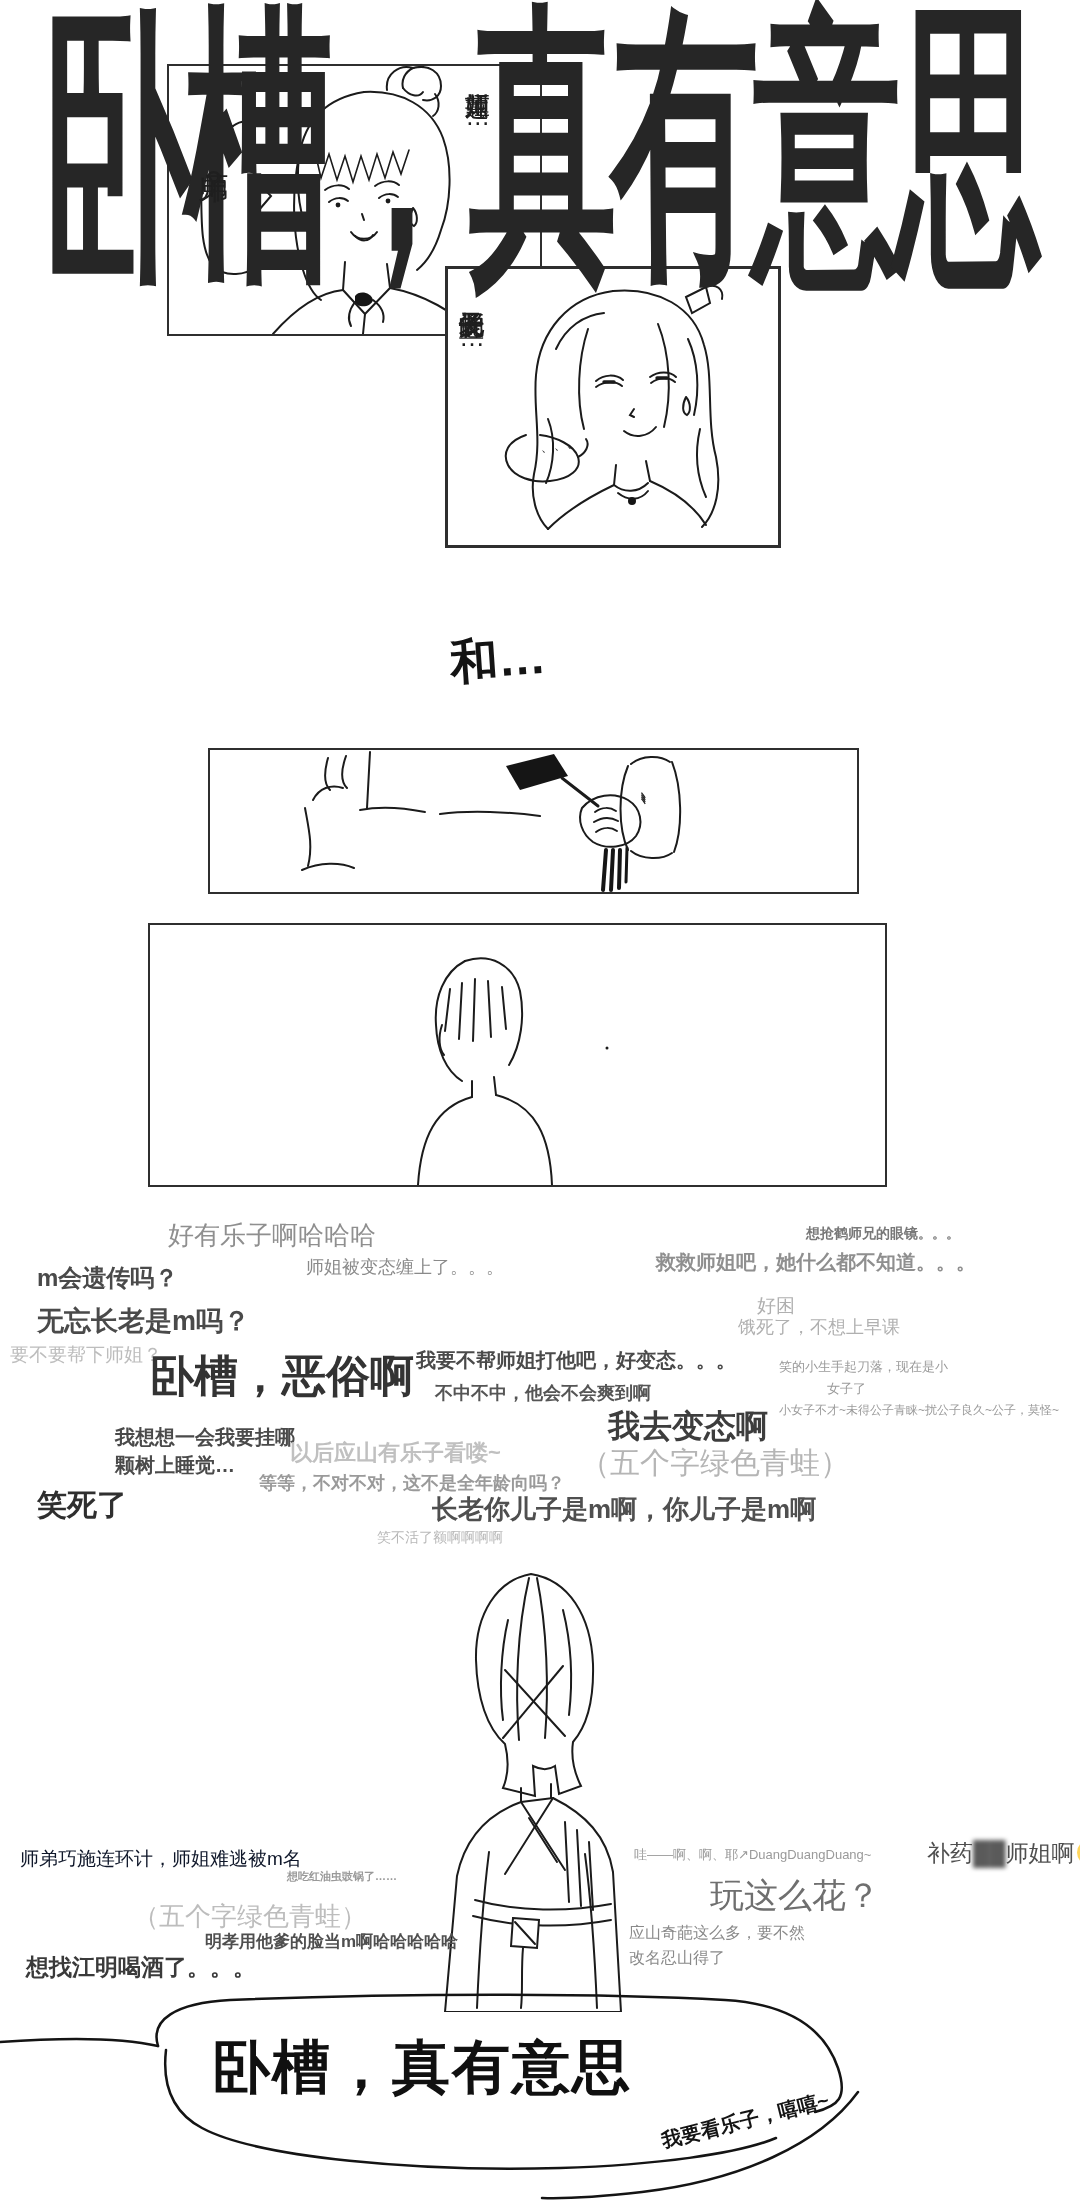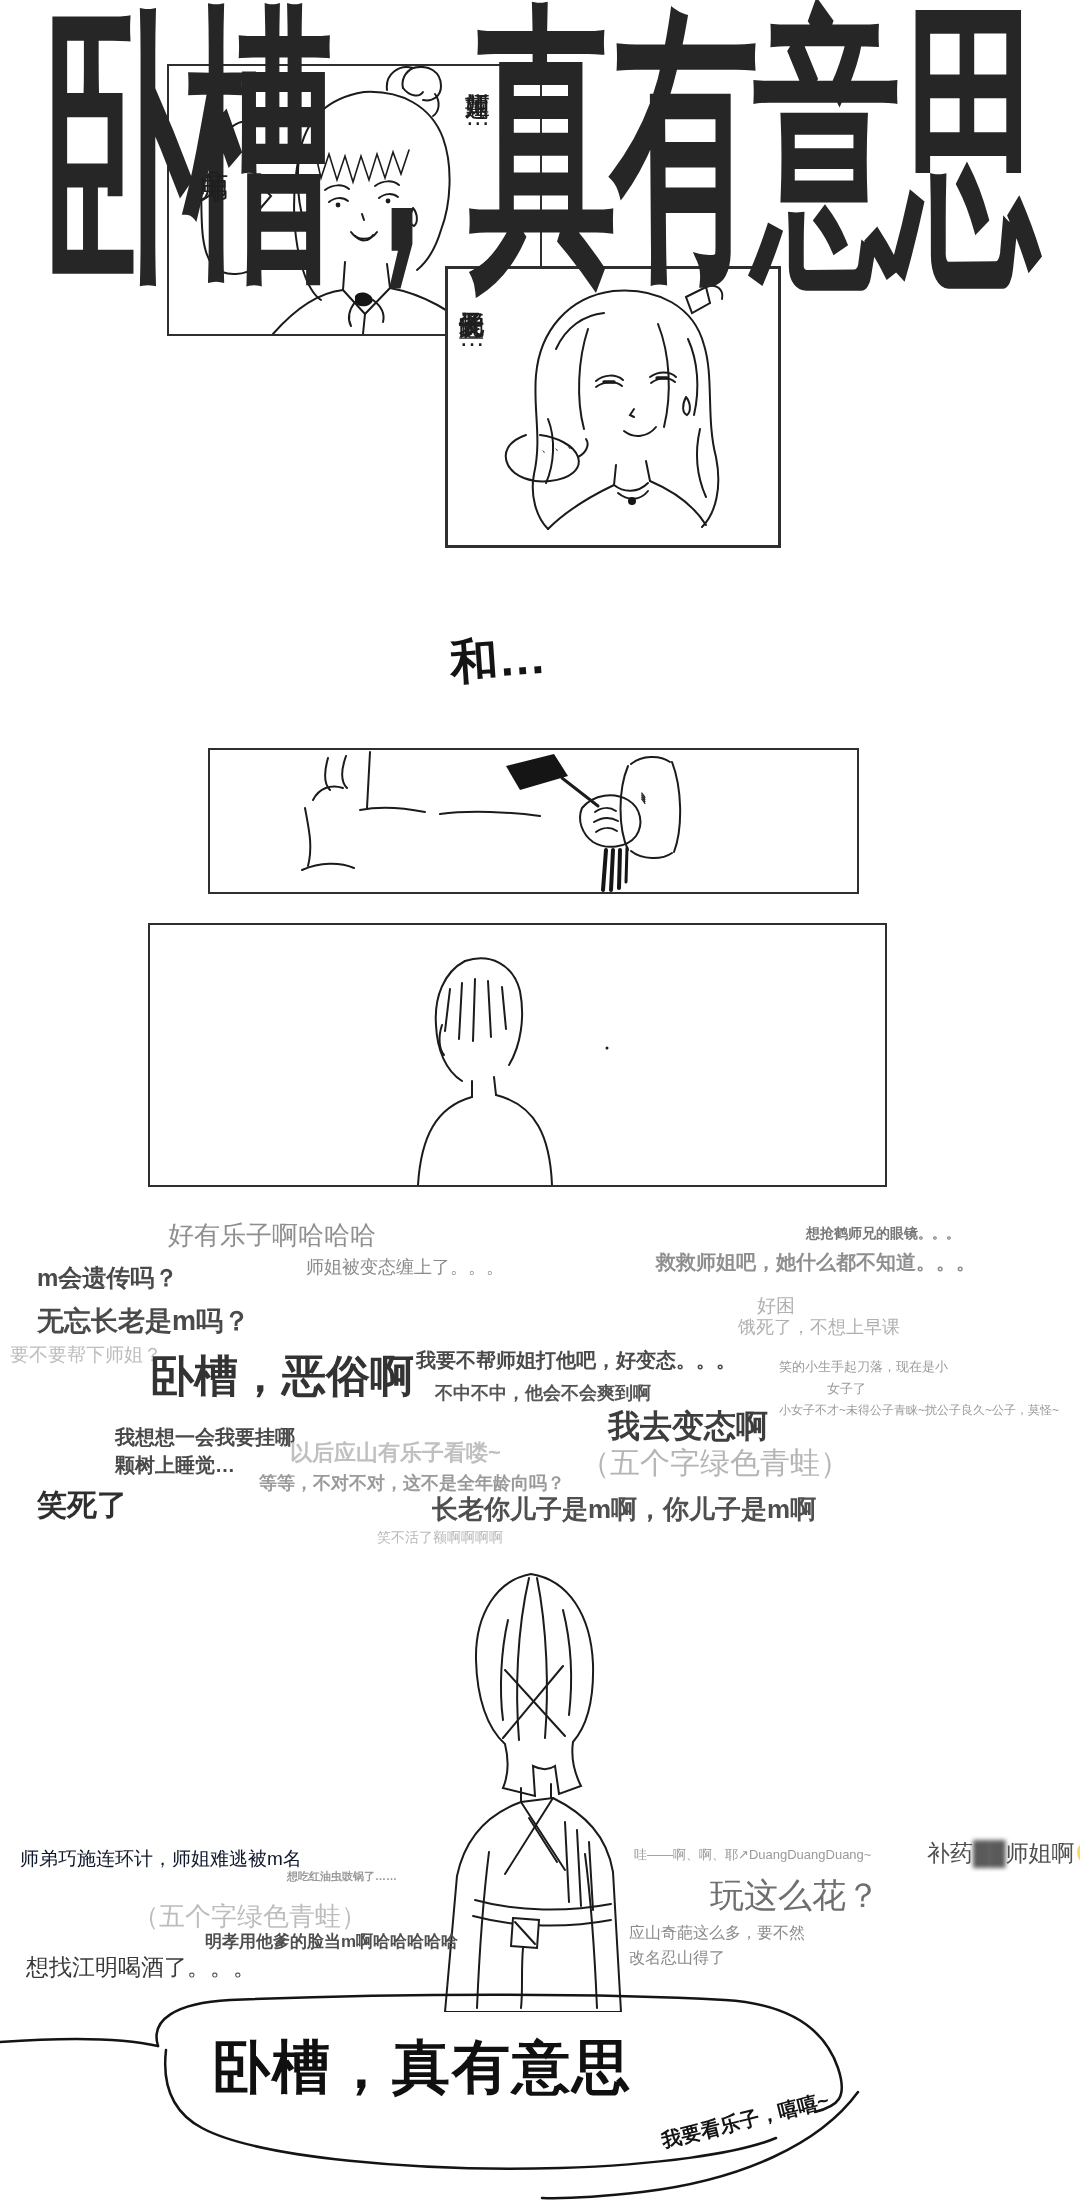--- a/index.html
+++ b/index.html
@@ -237,21 +237,21 @@
   <div class="dm" style="left:580px;top:1448px;font-size:30px;color:#b5b5b5;">（五个字绿色青蛙）</div>
   <div class="dm" style="left:259px;top:1474px;font-size:18px;color:#9a9a9a;font-weight:700;">等等，不对不对，这不是全年龄向吗？</div>
   <div class="dm" style="left:37px;top:1490px;font-size:30px;color:#2f2f2f;font-weight:700;">笑死了</div>
   <div class="dm" style="left:432px;top:1496px;font-size:26px;color:#4f4f4f;font-weight:700;text-align:right;">长老你儿子是m啊，你儿子是m啊</div>
   <div class="dm" style="left:377px;top:1530px;font-size:14px;color:#b8b8b8;">笑不活了额啊啊啊啊</div>
 
   <div class="dm" style="left:20px;top:1849px;font-size:19px;color:#0f172a;">师弟巧施连环计，师姐难逃被m名</div>
   <div class="dm" style="left:287px;top:1871px;font-size:11px;color:#999999;font-weight:700;">想吃红油虫豉锅了……</div>
   <div class="dm" style="left:133px;top:1903px;font-size:26px;color:#bdbdbd;">（五个字绿色青蛙）</div>
   <div class="dm" style="left:205px;top:1933px;font-size:17px;color:#4f4f4f;font-weight:700;">明孝用他爹的脸当m啊哈哈哈哈哈</div>
-  <div class="dm" style="left:26px;top:1956px;font-size:23px;color:#3a3a3a;font-weight:400;text-align:center;">想找江明喝酒了。。。</div>
+  <div class="dm" style="left:26px;top:1956px;font-size:23px;color:#3a3a3a;font-weight:700;text-align:center;">想找江明喝酒了。。。</div>
   <div class="dm" style="left:634px;top:1848px;font-size:13px;color:#9a9a9a;">哇——啊、啊、耶↗DuangDuangDuang~</div>
   <div class="dm" style="left:710px;top:1878px;font-size:34px;color:#6f6f6f;">玩这么花？</div>
   <div class="dm" style="left:629px;top:1925px;font-size:16px;color:#8a8a8a;">应山奇葩这么多，要不然</div>
   <div class="dm" style="left:629px;top:1950px;font-size:16px;color:#8a8a8a;">改名忍山得了</div>
 
   <div class="dm" style="left:927px;top:1840px;font-size:23px;color:#4f4f4f;font-weight:400;">
     <span>补药</span><span class="censor">██</span><span>师姐啊</span><span class="emoji-face">😦</span>
   </div>
 
   <svg id="bubble-svg" width="1080" height="216" viewBox="0 1985 1080 216" fill="none" stroke="#141414" stroke-width="2.5" stroke-linecap="round">

